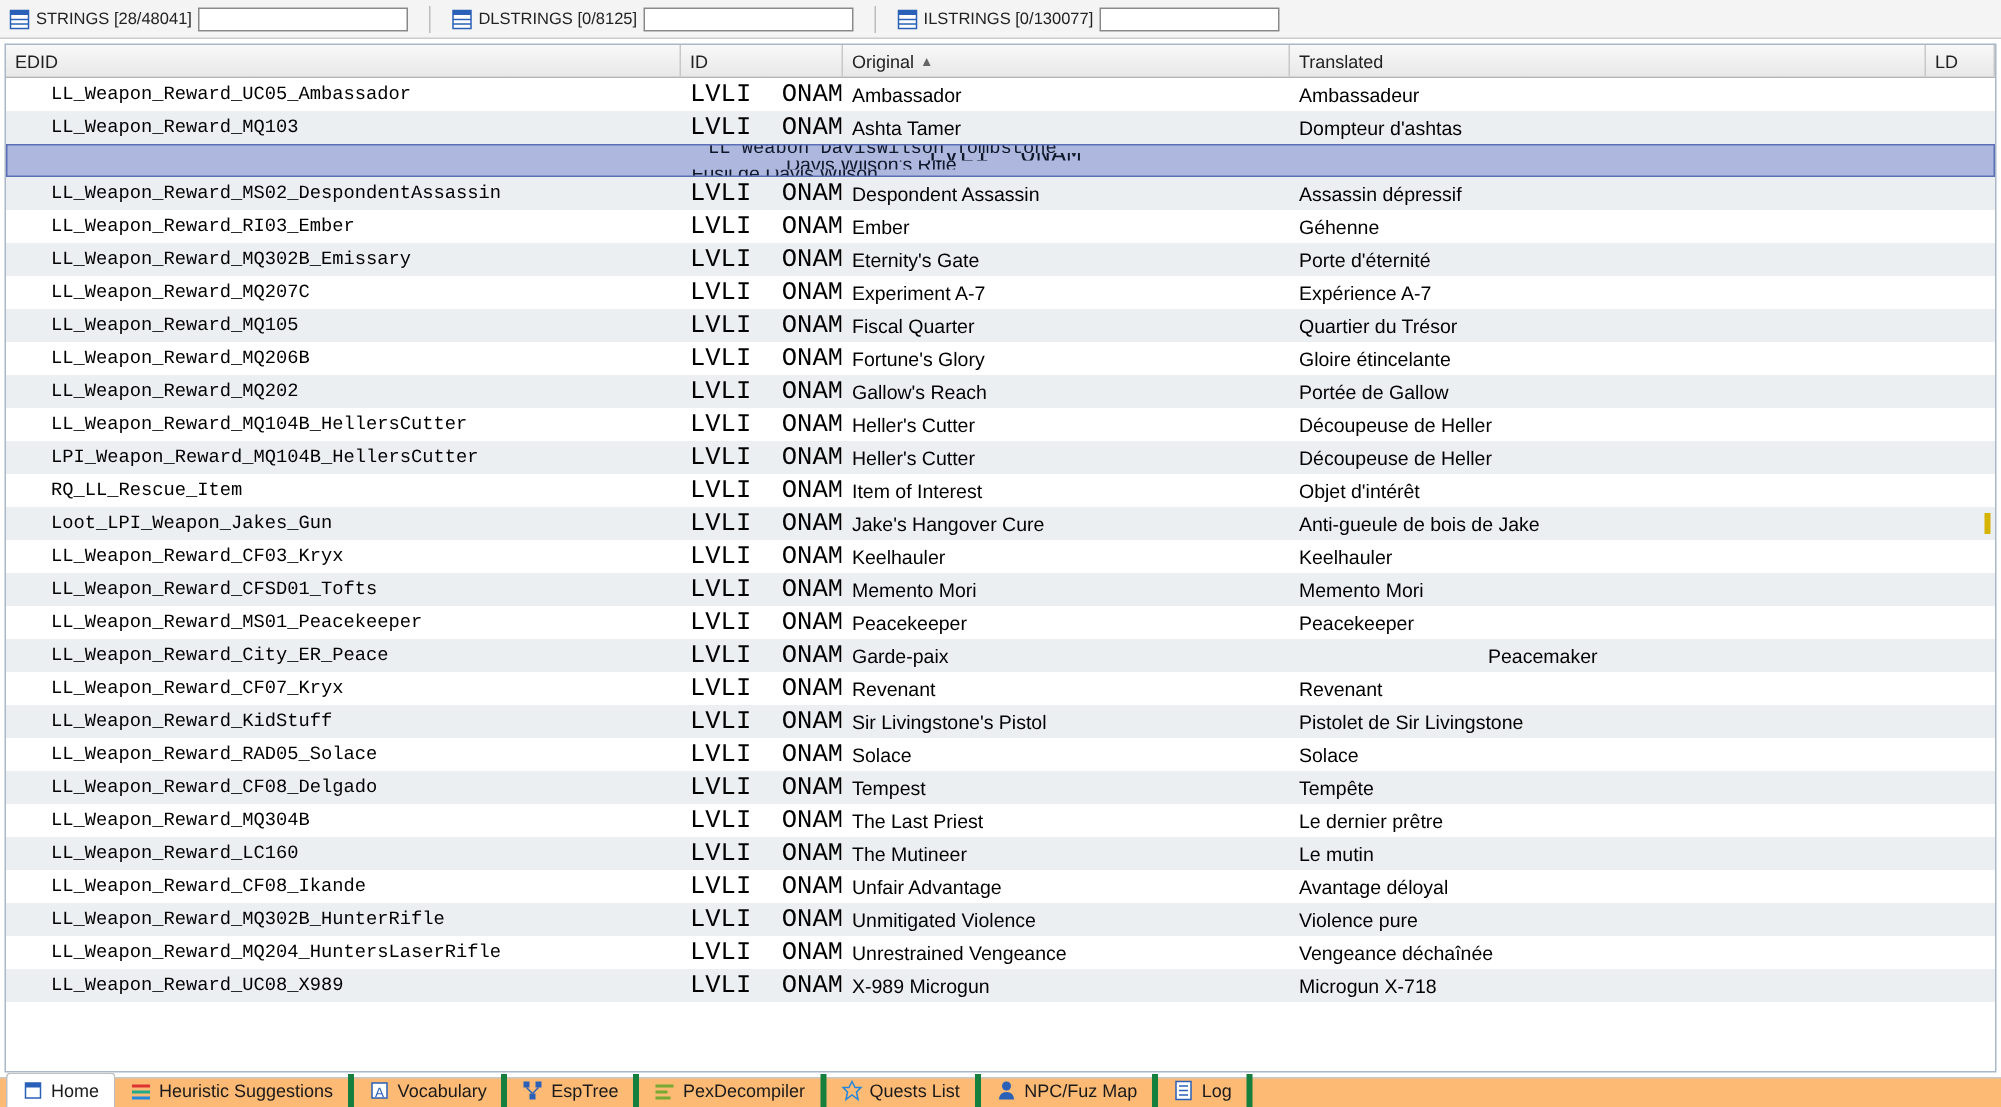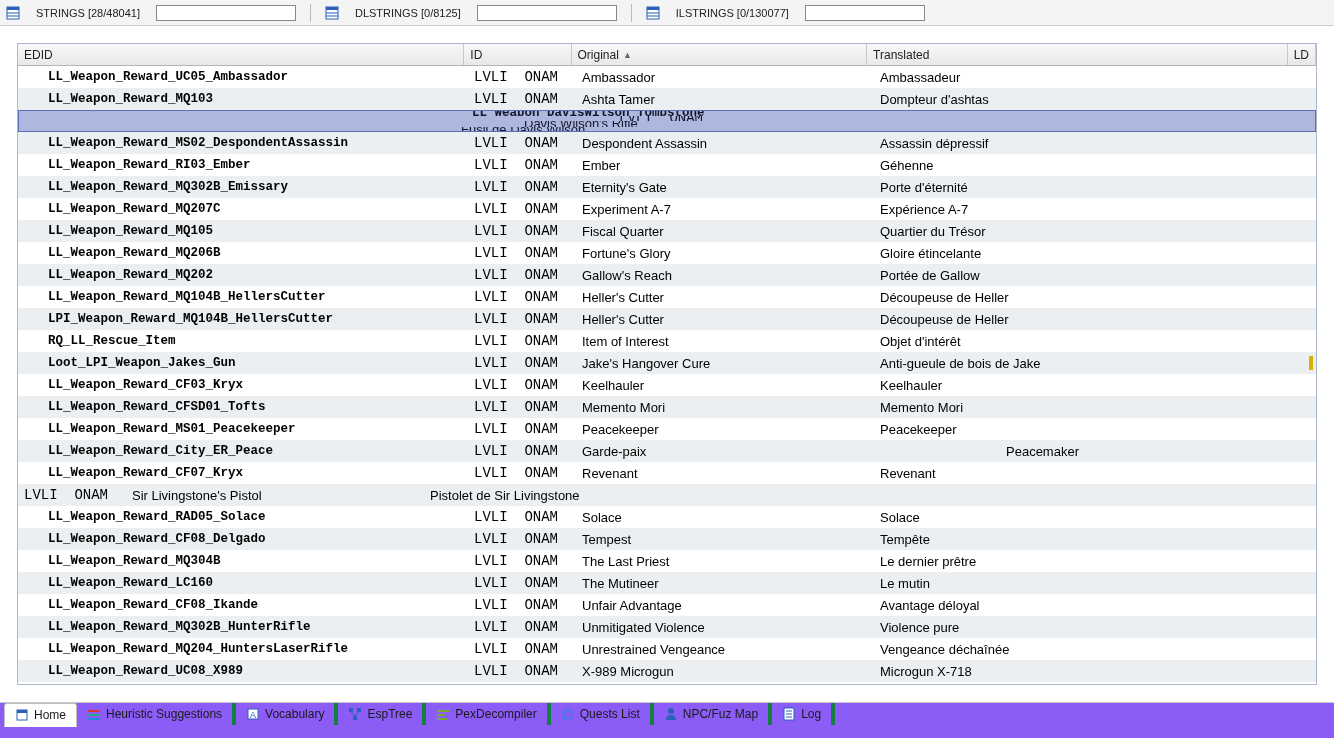--- a/index.html
+++ b/index.html
@@ -20,21 +20,21 @@
     align-items: center;
     gap: 10px;
     padding: 4px 6px;
     border-bottom: 1px solid #ccc;
     background: #f4f4f4;
     height: 26px;
   }
   .top-group {
     display: flex;
     align-items: center;
-    gap: 16px;
+    gap: 4px;
   }
   .top-group .tab-icon {
     width: 14px; height: 14px;
     display: inline-flex; align-items: center; justify-content: center;
   }
   .top-group .tab-icon svg { width: 14px; height: 14px; }
   .top-label { font-size: 11px; color: #222; white-space: nowrap; }
   .top-input {
     border: 1px solid #888;
     background: #fff;
@@ -44,21 +44,21 @@
   }
   .top-input.long { width: 140px; }
   .top-input.med { width: 120px; }
   .vsep { width:1px; height:18px; background:#bbb; margin:0 4px; }
 
   
   .table-wrap {
     flex: 1;
     overflow: hidden;
     border: 1px solid #a9b7c9;
-    margin: 17px;
+    margin: 3px;
     background: #fff;
     display: flex;
     flex-direction: column;
   }
   .thead {
     display: flex;
     background: linear-gradient(#f8f8f8,#e8e8e8);
     border-bottom: 1px solid #b5b5b5;
     font-size: 12px;
     color: #222;
@@ -108,38 +108,38 @@
   .cell {
     padding: 0 6px;
     overflow: hidden;
     text-overflow: ellipsis;
     white-space: nowrap;
     border-right: 1px solid transparent;
     height: 100%;
     display: flex;
     align-items: center;
   }
-  .cell.edid { width: 450px; padding-left: 30px; font-family: Consolas, "Courier New", monospace; font-size: 12.5px; font-weight: bold; }
-  .cell.id   { width: 108px; font-family: Consolas, "Courier New", monospace; font-size: 14px; white-space: pre; }
+  .cell.edid { width: 450px; padding-left: 30px; font-family: Consolas, "Courier New", monospace; font-size: 12.5px; }
+  .cell.id   { width: 108px; font-family: Consolas, "Courier New", monospace; font-size: 17px; white-space: pre; }
   .cell.orig { width: 298px; }
   .cell.trans{ width: 424px; }
   .cell.ld   { width: 34px; flex:1; position:relative; }
   .ld-marker {
     position:absolute; right:2px; top:4px; width:4px; height:14px;
     background:#d4b400;
   }
 
   
   .bottom-bar {
     display: flex;
-    align-items: flex-start;
+    align-items: flex-end;
     gap: 0;
-    background: #8b5cf6;
+    background: #fdba74;
     border-top: 1px solid #c8c8c8;
-    height: 36px;
+    height: 20px;
     padding: 0 4px;
   }
   .bottom-tab {
     display: flex;
     align-items: center;
     gap: 5px;
     padding: 4px 10px;
     font-size: 12px;
     color: #1a1a1a;
     border-right: 4px solid #15803d;
@@ -348,20 +348,21 @@
         <div class="cell ld"></div>
       </div>
       <div class="row">
         <div class="cell edid">LL_Weapon_Reward_CF07_Kryx</div>
         <div class="cell id">LVLI  ONAM</div>
         <div class="cell orig">Revenant</div>
         <div class="cell trans">Revenant</div>
         <div class="cell ld"></div>
       </div>
       <div class="row">
+        <div class="cell edid">LL_Weapon_Reward_KidStuff</div>
         <div class="cell id">LVLI  ONAM</div>
         <div class="cell orig">Sir Livingstone's Pistol</div>
         <div class="cell trans">Pistolet de Sir Livingstone</div>
         <div class="cell ld"></div>
       </div>
       <div class="row">
         <div class="cell edid">LL_Weapon_Reward_RAD05_Solace</div>
         <div class="cell id">LVLI  ONAM</div>
         <div class="cell orig">Solace</div>
         <div class="cell trans">Solace</div>

